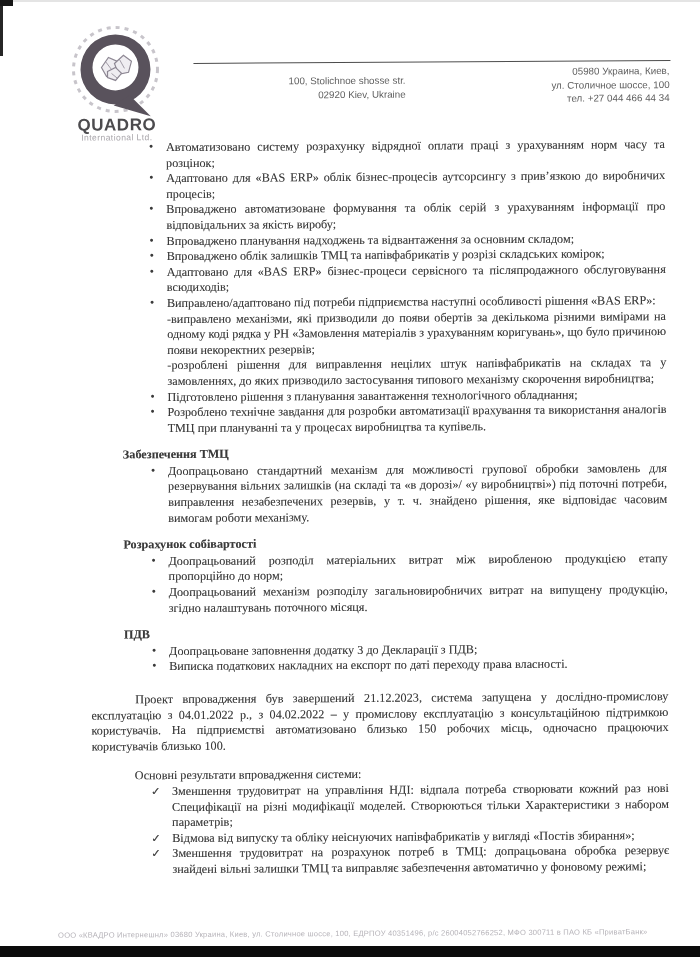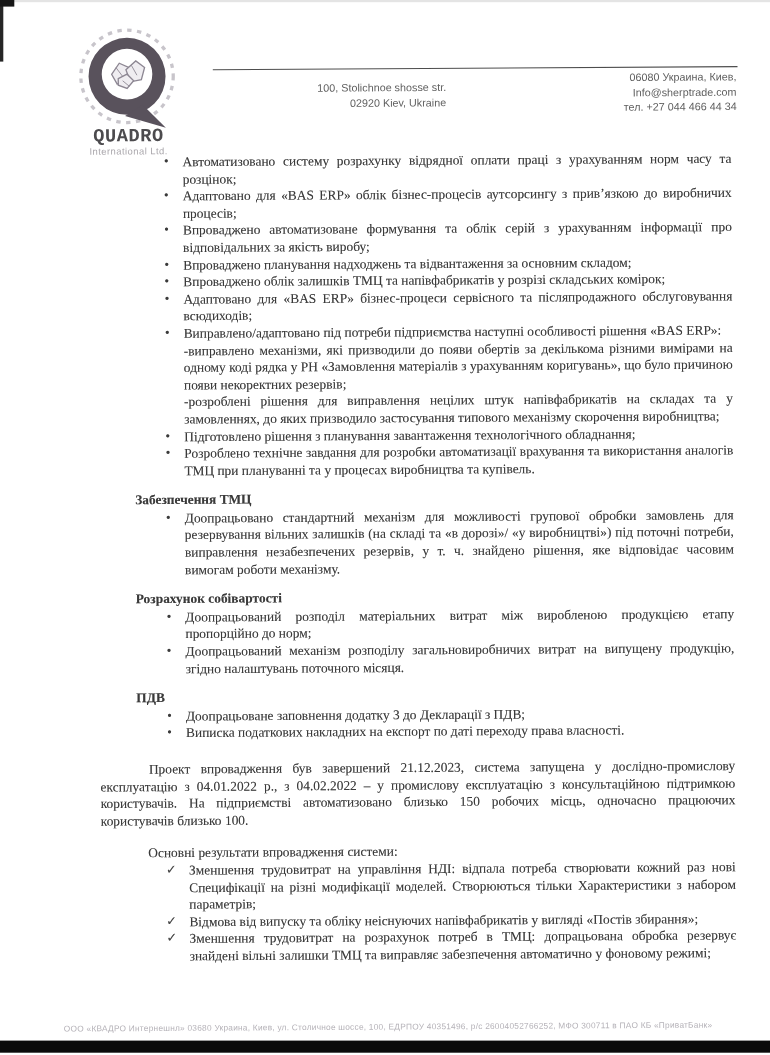--- a/index.html
+++ b/index.html
@@ -5,21 +5,21 @@
   html,body{margin:0;padding:0;}
   body{
     width:700px;height:959px;background:#ffffff;position:relative;overflow:hidden;
     font-family:"Liberation Serif", serif;
   }
   .tilt{position:absolute;inset:0;transform:rotate(-0.35deg);transform-origin:50% 50%;}
 
   
   .logo-wrap{position:absolute;left:54px;top:24px;width:130px;text-align:center;}
   .logo-svg{display:block;margin:0 auto;}
-  .logo-brand{font-family:Liberation Mono, monospace;font-weight:800;font-size:17px;
+  .logo-brand{font-family:Liberation Sans, sans-serif;font-weight:800;font-size:17px;
     letter-spacing:.5px;color:#4c4b4e;line-height:15px;}
   .logo-sub{font-family:Liberation Sans, sans-serif;font-size:8.6px;color:#a9a6ab;
     letter-spacing:.4px;line-height:10px;}
   .divider{position:absolute;left:196px;top:62px;width:477px;border-top:1.7px solid #4d4d4d;}
   .addr{font-family:"Liberation Sans",sans-serif;font-size:9.8px;line-height:13.5px;
     color:#5f5f5f;text-align:right;}
   .addr-en{position:absolute;top:74px;left:236px;width:172px;}
   .addr-ua{position:absolute;top:66px;left:472px;width:200px;}
 
   
@@ -73,22 +73,22 @@
   </div>
 
   <div class="divider"></div>
 
   <div class="addr addr-en">
     <div>100, Stolichnoe shosse str.</div>
     <div>02920 Kiev, Ukraine</div>
   </div>
 
   <div class="addr addr-ua">
-    <div>06080 Украина, Киев,</div>
-    <div>Info@sherptrade.com</div>
+    <div>05980 Украина, Киев,</div>
+    <div>ул. Столичное шоссе, 100</div>
     <div>тел. +27 044 466 44 34</div>
   </div>
 
   <div class="doc-body">
 
     <ul class="blist">
 
         <li>
           <span class="dot">•</span>
           <span>Автоматизовано систему розрахунку відрядної оплати праці з урахуванням норм часу та розцінок;</span>

